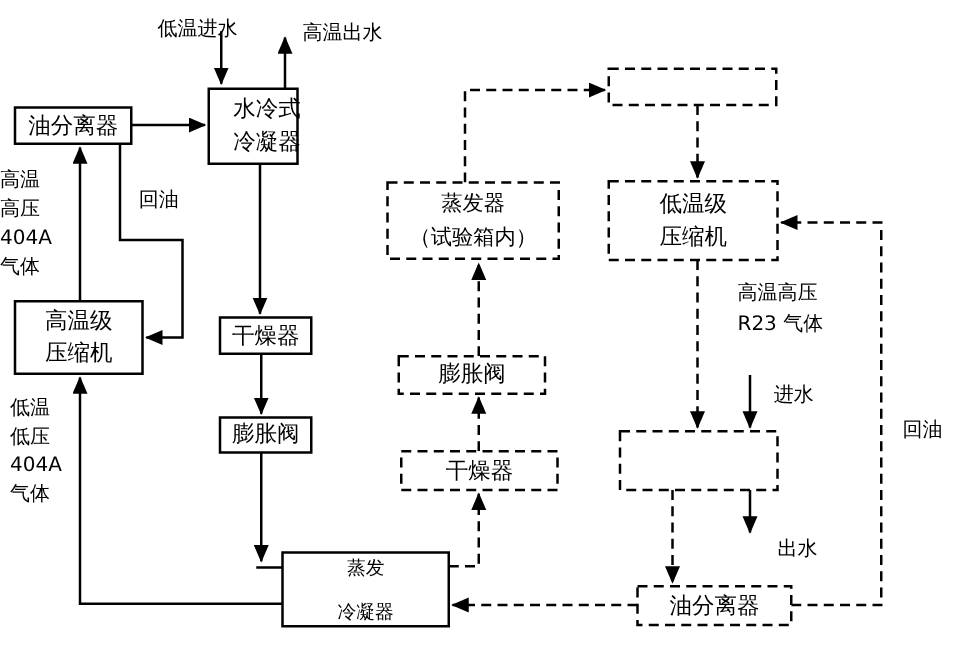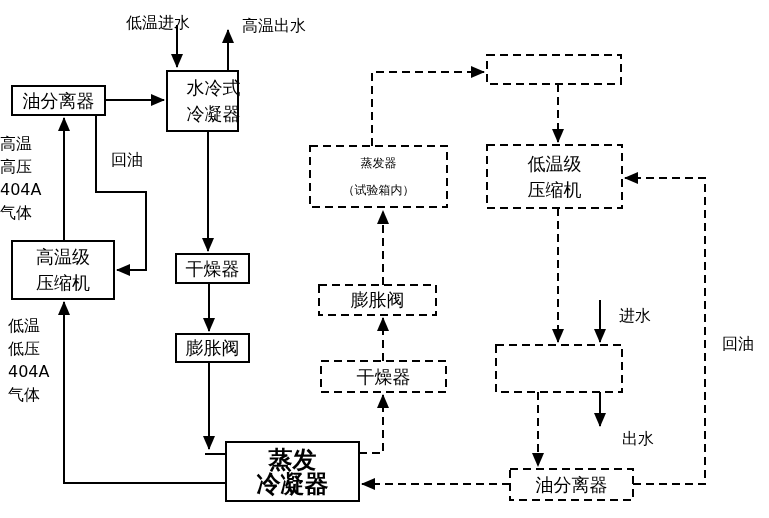--- a/index.html
+++ b/index.html
@@ -6,22 +6,22 @@
   #stage{
     position:relative;width:769px;height:518px;background:#ffffff;
     font-family:"DejaVu Sans",sans-serif;color:#000;overflow:hidden;
   }
   #wiring{position:absolute;left:0;top:0;}
   .box-label{
     position:absolute;display:flex;align-items:center;justify-content:center;
     text-align:center;white-space:pre-line;font-size:18px;line-height:26px;
     pointer-events:none;
   }
-  .small{font-size:12px;line-height:27px;}
-  .bold{font-weight:bold;font-size:24px;line-height:24px;}
+  .small{font-size:17px;line-height:27px;}
+  .bold{font-weight:normal;font-size:15px;line-height:35px;}
   .lbl{
     position:absolute;font-size:16px;line-height:23px;white-space:pre-line;
     pointer-events:none;
   }
 </style>
 </head>
 <body>
 
 <div id="stage">
 
@@ -100,17 +100,19 @@
   <div class="lbl" style="left:242px;top:14px;text-align:right;">高温出水</div>
   <div class="lbl" style="left:0;top:132px;">高温
 高压
 404A
 气体</div>
   <div class="lbl" style="left:111px;top:148px;">回油</div>
   <div class="lbl" style="left:8px;top:314px;">低温
 低压
 404A
 气体</div>
+  <div class="lbl" style="left:590px;top:221px;line-height:25px;">高温高压
+R23 气体</div>
   <div class="lbl" style="left:619px;top:304px;">进水</div>
   <div class="lbl" style="left:622px;top:427px;">出水</div>
   <div class="lbl" style="left:722px;top:332px;">回油</div>
 
 </div>
 
 </body></html>

